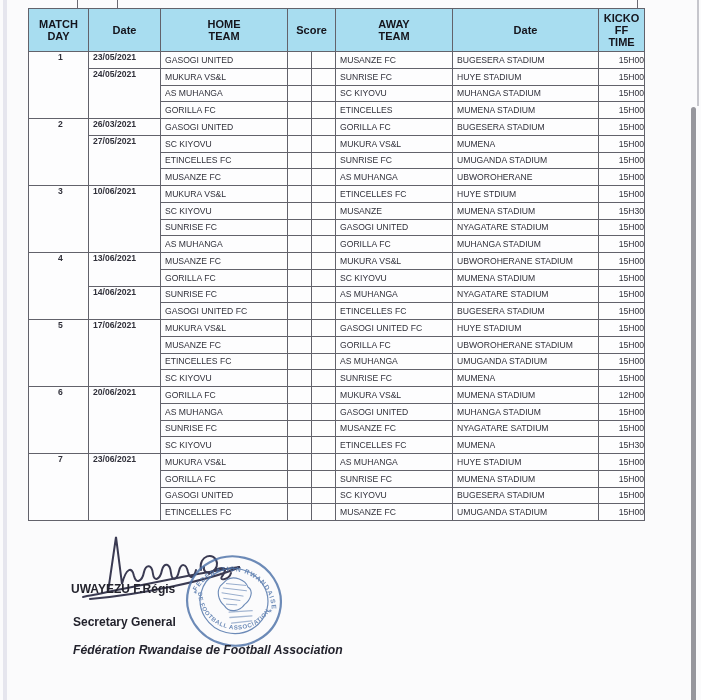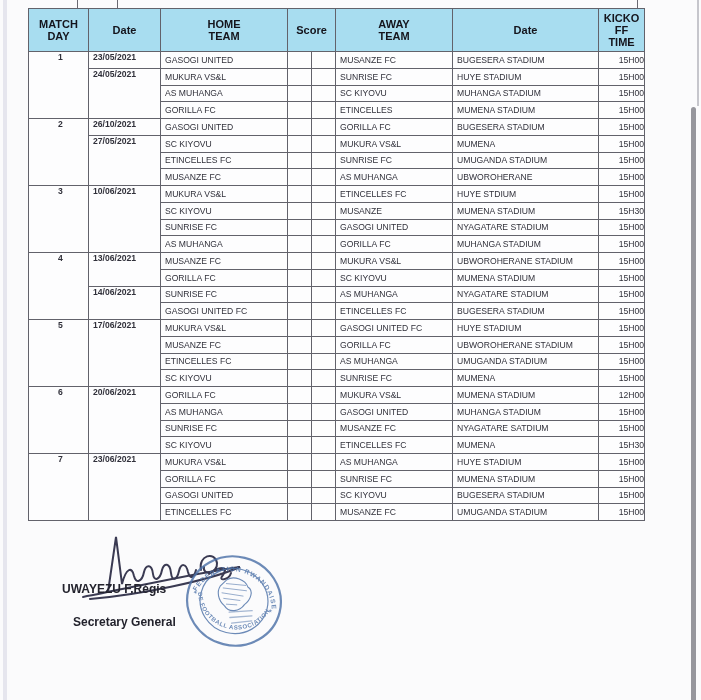--- a/index.html
+++ b/index.html
@@ -39,21 +39,21 @@
   td.date{font-size:9.6px;font-weight:bold;color:#16161e;vertical-align:top;padding:2px 0 0 0;}
   td.score{padding:0;}
   td.time{text-align:right;padding:0;}
   
   .note{
     position:absolute;left:74px;top:519px;width:540px;
     font-size:11.3px;font-weight:bold;color:#0f0f15;letter-spacing:0.1px;
   }
   .sig{position:absolute;left:80px;top:530px;}
   .stamp{position:absolute;left:182px;top:553px;opacity:0.82;}
-  .sign-name{position:absolute;left:62px;top:582px;font-size:12px;font-weight:bold;color:#23232d;}
+  .sign-name{position:absolute;left:71px;top:582px;font-size:12px;font-weight:bold;color:#23232d;}
   .sign-title{position:absolute;left:73px;top:615px;font-size:12px;font-weight:bold;color:#23232d;}
   .sign-org{position:absolute;left:73px;top:643px;font-size:12.2px;font-weight:bold;font-style:italic;color:#23232d;}
 </style>
 </head>
 <body>
 
 <div class="page">
 
   <div class="left-edge"></div>
   <div class="stub" style="left:77px;"></div>
@@ -120,21 +120,21 @@
         <tr>
           <td>GORILLA FC</td>
           <td class="score"></td>
           <td class="score"></td>
           <td>ETINCELLES</td>
           <td>MUMENA STADIUM</td>
           <td class="time">15H00</td>
         </tr>
         <tr>
           <td class="md" rowspan="4">2</td>
-          <td class="date" rowspan="1">26/10/2021</td>
+          <td class="date" rowspan="1">26/03/2021</td>
           <td>GASOGI UNITED</td>
           <td class="score"></td>
           <td class="score"></td>
           <td>GORILLA FC</td>
           <td>BUGESERA STADIUM</td>
           <td class="time">15H00</td>
         </tr>
         <tr>
           <td class="date" rowspan="3">27/05/2021</td>
           <td>SC KIYOVU</td>
@@ -368,14 +368,15 @@
       <g stroke-width="1.3" opacity="0.6" stroke-linecap="round">
         <path d="M50,60 L72,53" fill="none"></path>
         <path d="M52,65 L73,58" fill="none"></path>
         <path d="M55,70 L74,63" fill="none"></path>
       </g>
     </g>
   </svg>
 
   <div class="sign-name">UWAYEZU F.Régis</div>
   <div class="sign-title">Secretary General</div>
+  <div class="sign-org">Fédération Rwandaise de Football Association</div>
 
 </div>
 
 </body></html>

